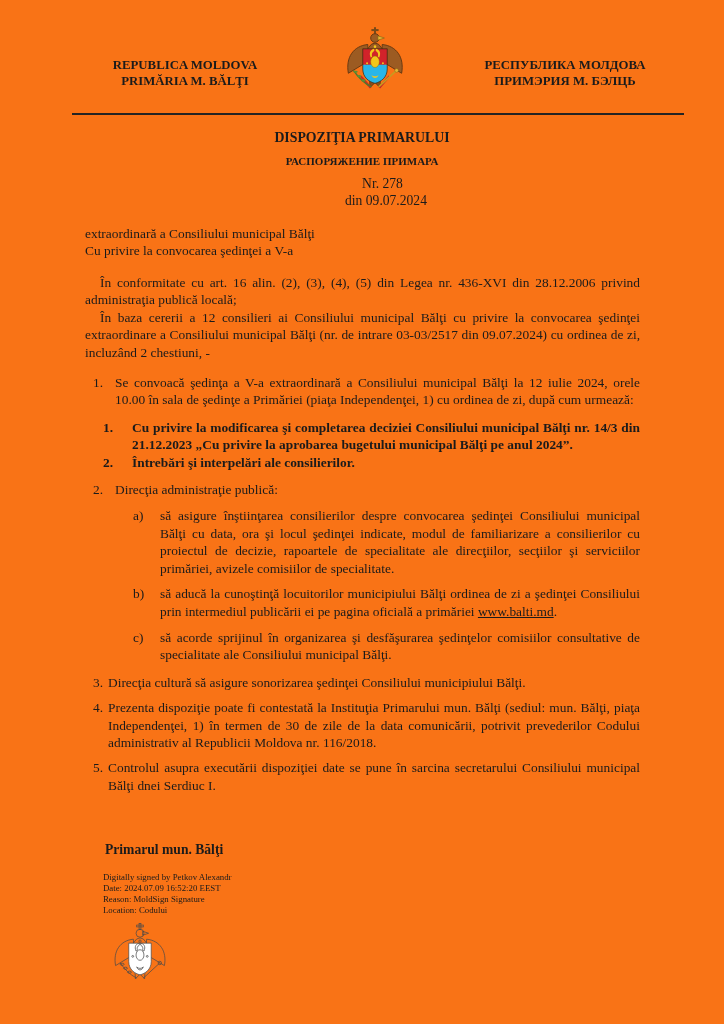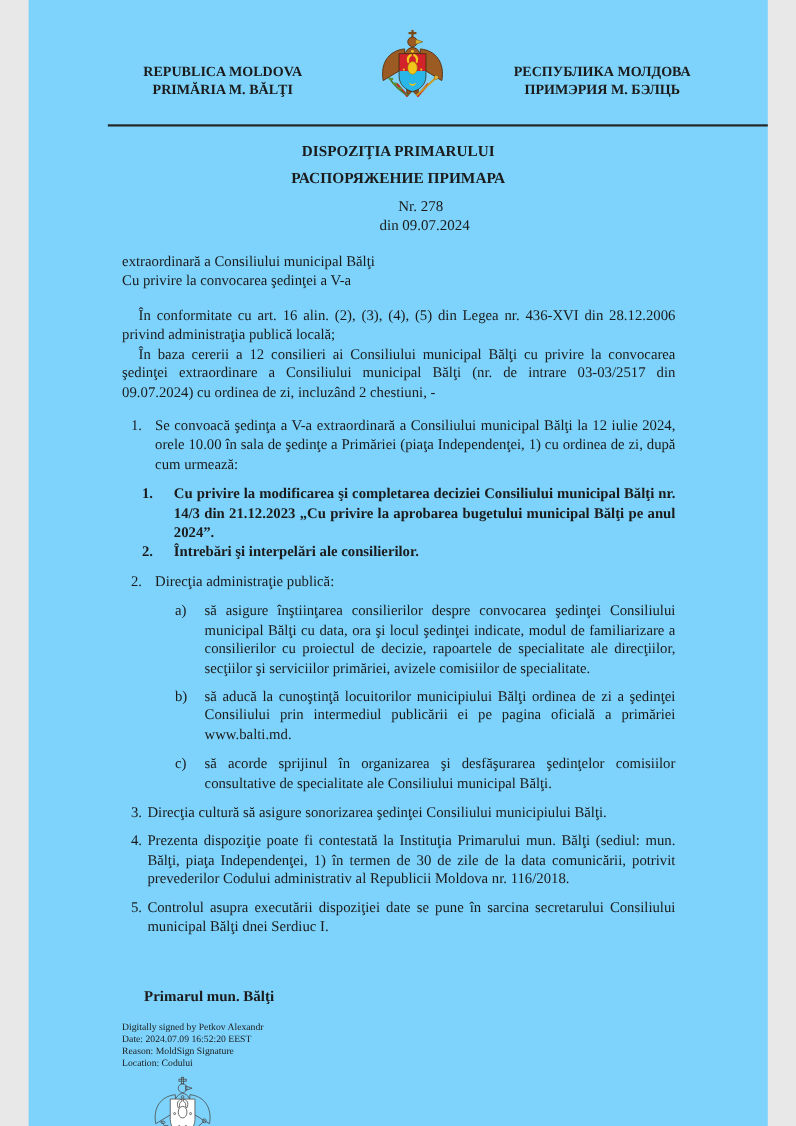--- a/index.html
+++ b/index.html
@@ -1,52 +1,52 @@
 <!DOCTYPE html>
 <html><head>
 <meta charset="utf-8">
 <style>
   html,body { margin:0; padding:0; background:#e8e8e8; }
   .page {
-    position:relative; width:672px; height:1024px; margin:0 auto;
-    background:#7dd3fc; overflow:hidden;
+    position:relative; width:724px; height:1024px; margin:0 auto;
+    background:#f97316; overflow:hidden;
     font-family:"Liberation Serif", serif; color:#1b1b1b; font-size:13.4px;
   }
   
   .header { display:flex; justify-content:space-between; align-items:center; padding:26px 14px 0 40px; }
   .h-col { width:290px; text-align:center; font-weight:bold; font-size:12.8px; line-height:16px; margin-top:16px; }
   .h-emblem { width:72px; height:78px; flex:none; }
   .rule { margin:9px 0 0 72px; width:612px; border-top:2.6px solid #242424; }
   
   .title-block { text-align:center; margin-top:15px; }
   .title-ro { font-weight:bold; font-size:13.8px; }
-  .title-ru { font-weight:bold; font-size:14px; margin-top:9px; }
+  .title-ru { font-weight:bold; font-size:11px; margin-top:9px; }
   .title-nr { margin-top:9px; font-size:13.6px;padding-left:41px; }
   .title-date { font-size:13.6px; margin-top:1px;padding-left:48px; }
   
   .subject { margin:17px 84px 0 85px; line-height:16.5px; }
   .preamble { margin:15px 84px 0 85px; text-align:justify; line-height:17.4px; }
   .preamble p { margin:0; text-indent:15px; }
   .list { margin:13px 84px 0 85px; line-height:17.4px; }
   .li { display:flex; }
   .li .n { flex:none; }
   .li .t { flex:1; text-align:justify; }
   .li-main { margin-left:8px; }
   .li-main .n { width:22px; }
   .li-main.narrow .n { width:15px; }
   .li-agenda { margin-left:18px; font-weight:bold; }
   .li-agenda .n { width:29px; }
   .li-sub { margin-left:48px; }
   .li-sub .n { width:27px; }
   .mt10 { margin-top:10px; } .mt9 { margin-top:9px; } .mt8 { margin-top:8px; }
-  .doc-link { color:#1b1b1b; cursor:pointer; }
+  .doc-link { color:#1b1b1b; text-decoration:underline; cursor:pointer; }
   
   .footer { display:flex; align-items:flex-start; margin:28px 30px 0 85px;flex-direction:column; }
   .f-title { font-weight:bold; font-size:13.6px; width:150px; margin-left:20px; margin-top:20px; }
-  .f-sig { width:160px; margin-top:14px; font-size:8.8px; line-height:11px; }
+  .f-sig { width:160px; margin-left:18px; margin-top:14px; font-size:8.8px; line-height:11px; }
   .f-sig div { white-space:nowrap; }
   .f-arms { width:66px; height:88px; margin-left:22px; margin-top:-2px; flex:none; }
   .f-name { font-weight:bold; font-size:13.6px; margin-left:17px; margin-top:20px; white-space:nowrap; }
 </style>
 </head>
 <body>
 
 <div class="page">
 
   <div class="header">

